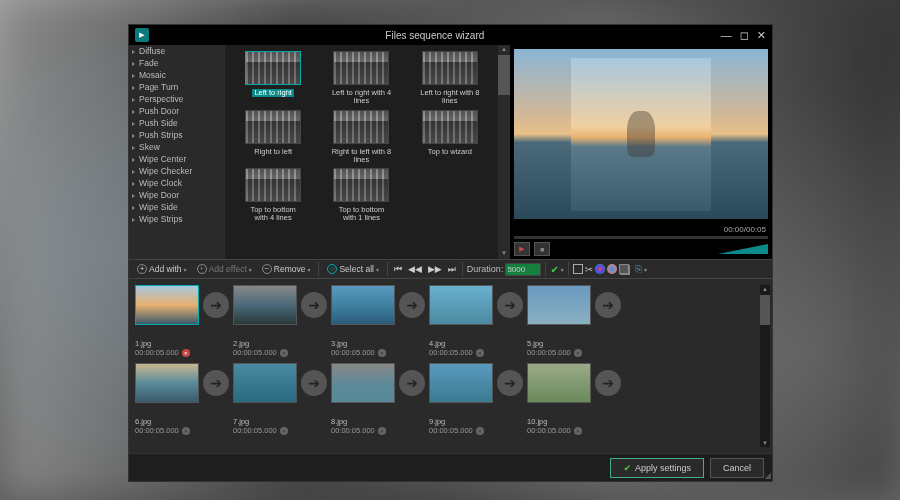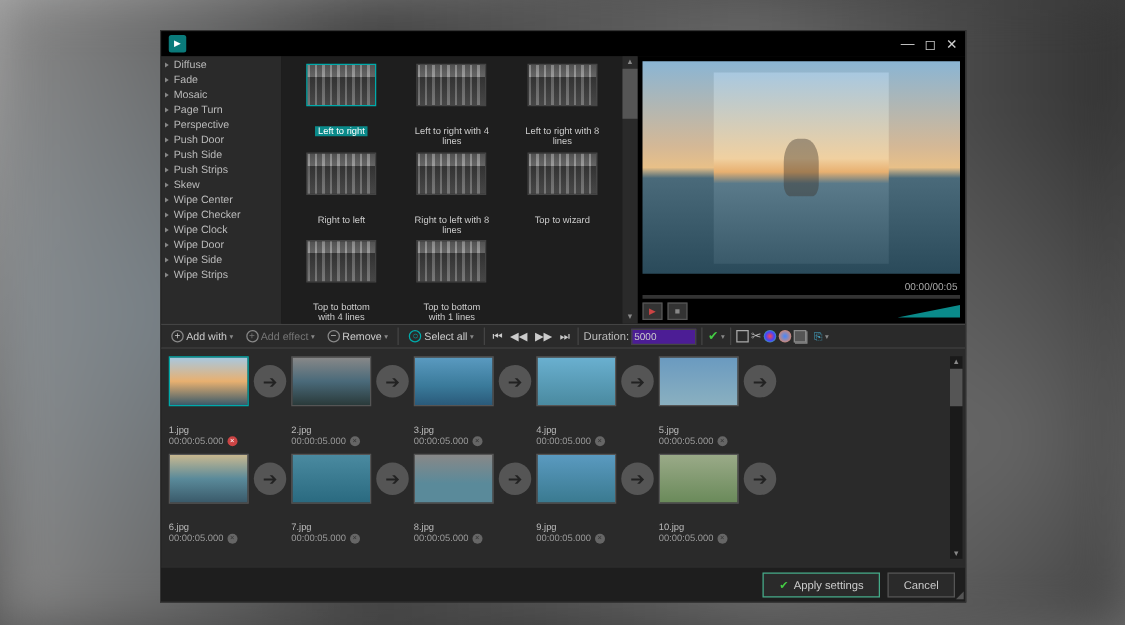--- a/index.html
+++ b/index.html
@@ -15,21 +15,21 @@
 .main-area{display:flex;height:214px}
 .sidebar{width:96px;background:#2a2a2a;overflow:hidden;font-size:8.5px}
 .sidebar-item{padding:1px 4px 1px 10px;color:#bbb;cursor:pointer;white-space:nowrap;position:relative}
 .sidebar-item::before{content:'';position:absolute;left:3px;top:5px;width:0;height:0;border-left:3px solid #888;border-top:2px solid transparent;border-bottom:2px solid transparent}
 .transitions{flex:1;background:#1e1e1e;display:flex;position:relative}
 .trans-grid{flex:1;padding:6px;display:grid;grid-template-columns:repeat(3,1fr);gap:4px;align-content:start;overflow:hidden}
 .trans-item{display:flex;flex-direction:column;align-items:center}
 .trans-thumb{width:56px;height:34px;background:linear-gradient(to bottom,#666 0%,#888 30%,#333 30%,#555 100%);border:1px solid #444;position:relative;cursor:pointer}
 .trans-thumb.highlighted{border:1px solid #0aa}
 .trans-thumb::after{content:'';position:absolute;inset:0;background:repeating-linear-gradient(90deg,rgba(200,200,200,0.3) 0 2px,rgba(50,50,50,0.4) 2px 6px)}
-.trans-label{font-size:7.5px;text-align:center;margin-top:16px;color:#ccc;line-height:1.1;max-width:60px}
+.trans-label{font-size:7.5px;text-align:center;margin-top:4px;color:#ccc;line-height:1.1;max-width:60px}
 .trans-label.highlighted{background:#0a8a8a;color:#fff;padding:0 2px}
 .scroll-track{width:12px;background:#2a2a2a;position:relative}
 .scroll-thumb{position:absolute;top:0;width:100%;height:40px;background:#555}
 .scroll-track .arrow{position:absolute;width:100%;height:10px;font-size:7px;text-align:center;color:#888}
 .scroll-track .arrow.up{top:0}
 .scroll-track .arrow.down{bottom:0}
 .preview{width:262px;background:#000;display:flex;flex-direction:column}
 .preview-img{flex:1;margin:4px;background:linear-gradient(to bottom,#8ab5d4 0%,#d4b896 40%,#e8c088 50%,#4a6a7a 55%,#2a4a5a 100%);position:relative;display:flex;align-items:center;justify-content:center}
 .preview-inner{width:55%;height:90%;background:linear-gradient(to bottom,#a8c8e0 0%,#f0d0a0 45%,#e8b070 52%,#5a7a8a 58%,#3a5a6a 100%);position:relative}
 .preview-inner::after{content:'';position:absolute;top:35%;left:40%;width:20%;height:30%;background:rgba(60,50,40,0.4);border-radius:40% 40% 20% 20%}
@@ -37,21 +37,21 @@
 .preview-progress{height:3px;background:#333;margin:0 4px}
 .preview-controls{display:flex;align-items:center;padding:3px 4px;gap:4px}
 .play-btn{width:16px;height:14px;background:#333;border:1px solid #555;display:flex;align-items:center;justify-content:center;color:#c44;font-size:7px;cursor:pointer}
 .vol-triangle{margin-left:auto;width:0;height:0;border-right:50px solid #0a8a8a;border-top:10px solid transparent}
 .toolbar{height:20px;background:#2a2a2a;display:flex;align-items:center;padding:0 4px;gap:2px;border-top:1px solid #444;border-bottom:1px solid #444}
 .tb-btn{display:flex;align-items:center;gap:2px;padding:2px 4px;color:#ccc;font-size:8.5px;cursor:pointer}
 .tb-icon{width:10px;height:10px;border:1px solid #888;border-radius:50%;display:flex;align-items:center;justify-content:center;font-size:8px;line-height:1}
 .tb-sep{width:1px;height:14px;background:#444;margin:0 2px}
 .caret{font-size:6px;color:#888}
 .nav-btn{font-size:9px;color:#ccc;cursor:pointer;padding:0 2px}
-.dur-input{background:#4c1d95;border:1px solid #444;color:#ccc;width:52px;font-size:8px;padding:1px}
+.dur-input{background:#15803d;border:1px solid #444;color:#ccc;width:36px;font-size:8px;padding:1px}
 .check{color:#4c4;font-size:10px}
 .crop-icon{width:10px;height:10px;border:1px solid #aaa}
 .fx-icon{width:10px;height:10px;background:radial-gradient(circle,#f44,#44f,#4f4);border-radius:50%}
 .dup-icon{width:10px;height:10px;background:#555;border:1px solid #888;box-shadow:1px 1px 0 #888}
 .timeline{flex:1;background:#2a2a2a;padding:6px;overflow:hidden;position:relative}
 .tl-rows{display:flex;flex-direction:column;gap:6px}
 .tl-row{display:flex;gap:4px;align-items:flex-start}
 .tl-item{display:flex;flex-direction:column;width:64px}
 .tl-thumb{width:64px;height:40px;border:1px solid #555;position:relative;cursor:pointer}
 .tl-thumb.highlighted{border:1px solid #0aa}
@@ -79,20 +79,21 @@
 </style>
 </head>
 <body>
 
 <div class="blur-bg"></div>
 <div class="window">
   <div class="titlebar">
     <div class="titlebar-left">
       <div class="app-icon">▶</div>
     </div>
+    <div class="title-text">Files sequence wizard</div>
     <div class="titlebar-right">
       <span>—</span>
       <span>◻</span>
       <span>✕</span>
     </div>
   </div>
 
   <div class="main-area">
     <div class="sidebar" id="sidebar">
         <div class="sidebar-item">Diffuse</div>

